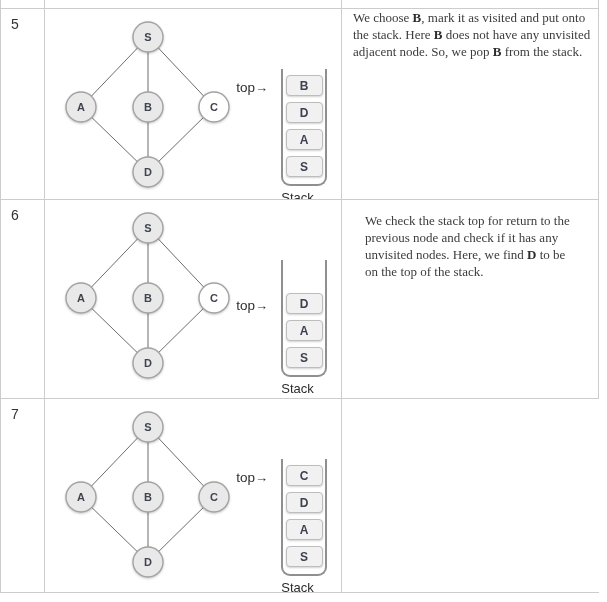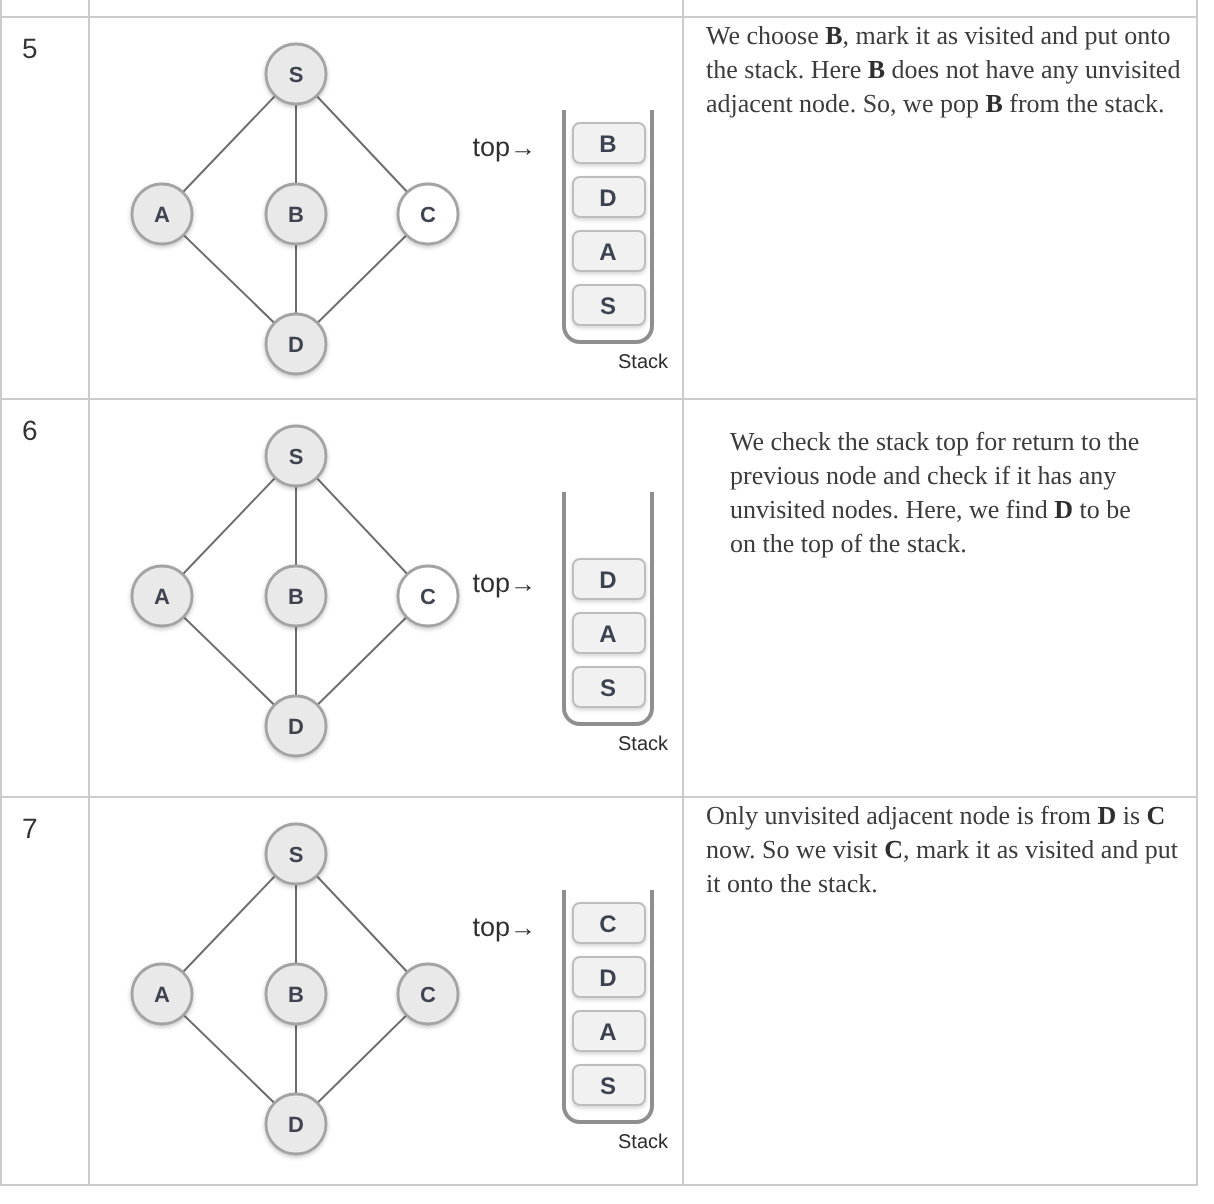--- a/index.html
+++ b/index.html
@@ -53,21 +53,21 @@
   }
   svg.graph circle { filter: drop-shadow(0 1.5px 1px rgba(0,0,0,0.22)); }
   svg.graph text {
     font-family: "Liberation Sans", sans-serif;
     font-size: 11px;
     font-weight: bold;
   }
   .stack-assembly {
     position: absolute;
     left: 236px;
-    top: 46px;
+    top: 60px;
     width: 33px;
     height: 117px;
   }
   .stack-container {
     position: absolute;
     left: 0; top: 0;
     width: 46px;
     height: 117px;
     box-sizing: border-box;
     border: 2px solid #8f8f8f;
@@ -106,24 +106,23 @@
   }
   .top-pointer .arrow {
     font-size: 13px;
     letter-spacing: -1px;
   }
   .stack-caption {
     position: absolute;
     top: 121px;
     left: 50%;
     transform: translateX(-50%);
-    font-size: 10px;
+    font-size: 13px;
     color: #2b2b2b;
     white-space: nowrap;
-    margin-left: 24px;
   }
   .text-cell {
     display: flex;
     align-items: flex-start;
     padding: 0 6px 0 11px;
     font-size: 13px;
     line-height: 17px;
     color: #3c3c3c;
     font-family: Liberation Serif, serif;
   }
@@ -239,19 +238,16 @@
           <div class="top-pointer" style="top: 9.5px;"><span>top</span><span class="arrow">→</span></div>
           <div class="stack-container">
               <div class="stack-box">C</div>
               <div class="stack-box">D</div>
               <div class="stack-box">A</div>
               <div class="stack-box">S</div>
             </div>
           <div class="stack-caption">Stack</div>
         </div>
       </div>
-      <div class="cell text-cell">
-          <p style="margin:0"><span>Only unvisited adjacent node is from </span><b>D</b><span> is </span><b>C</b><span> now. So we visit </span><b>C</b><span>, mark it as visited and put it onto the stack.</span></p>
-        </div>
     </div>
 
   </div>
 </div>
 
 </body></html>

